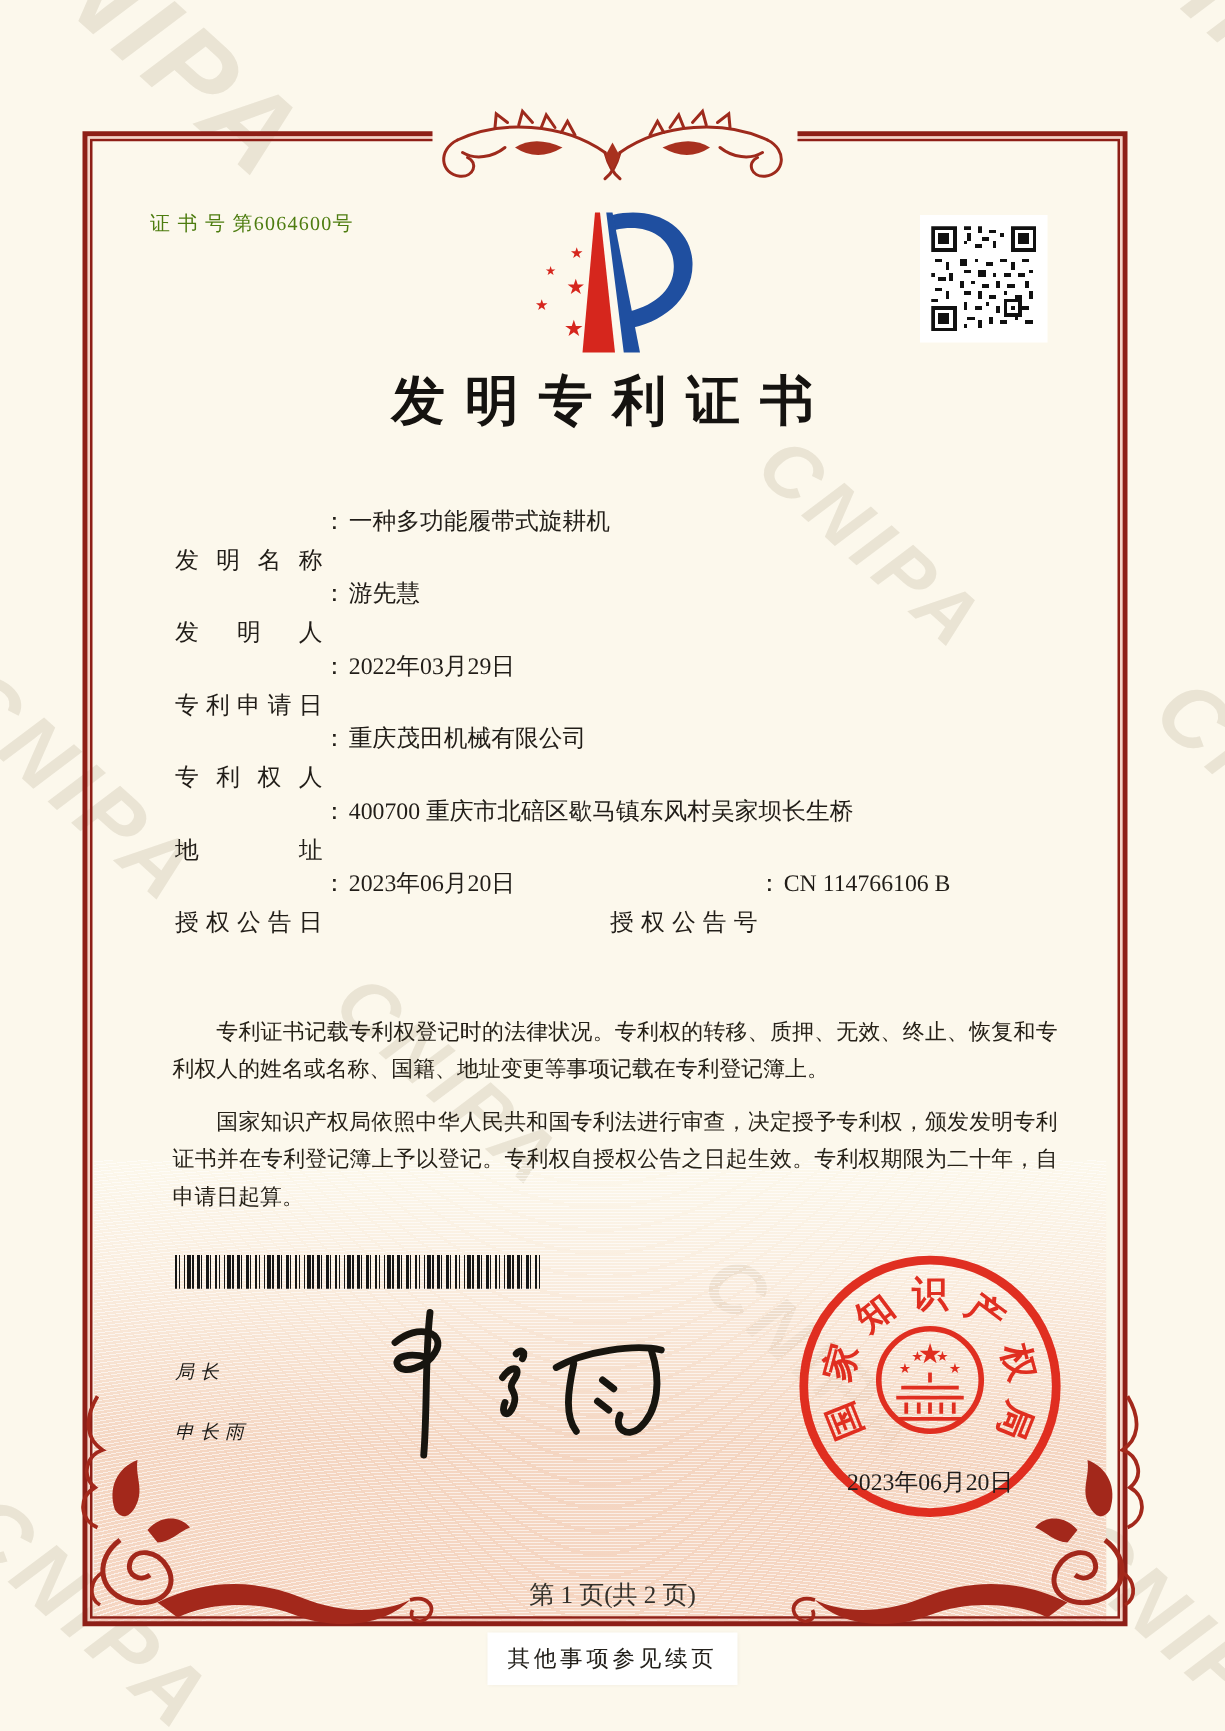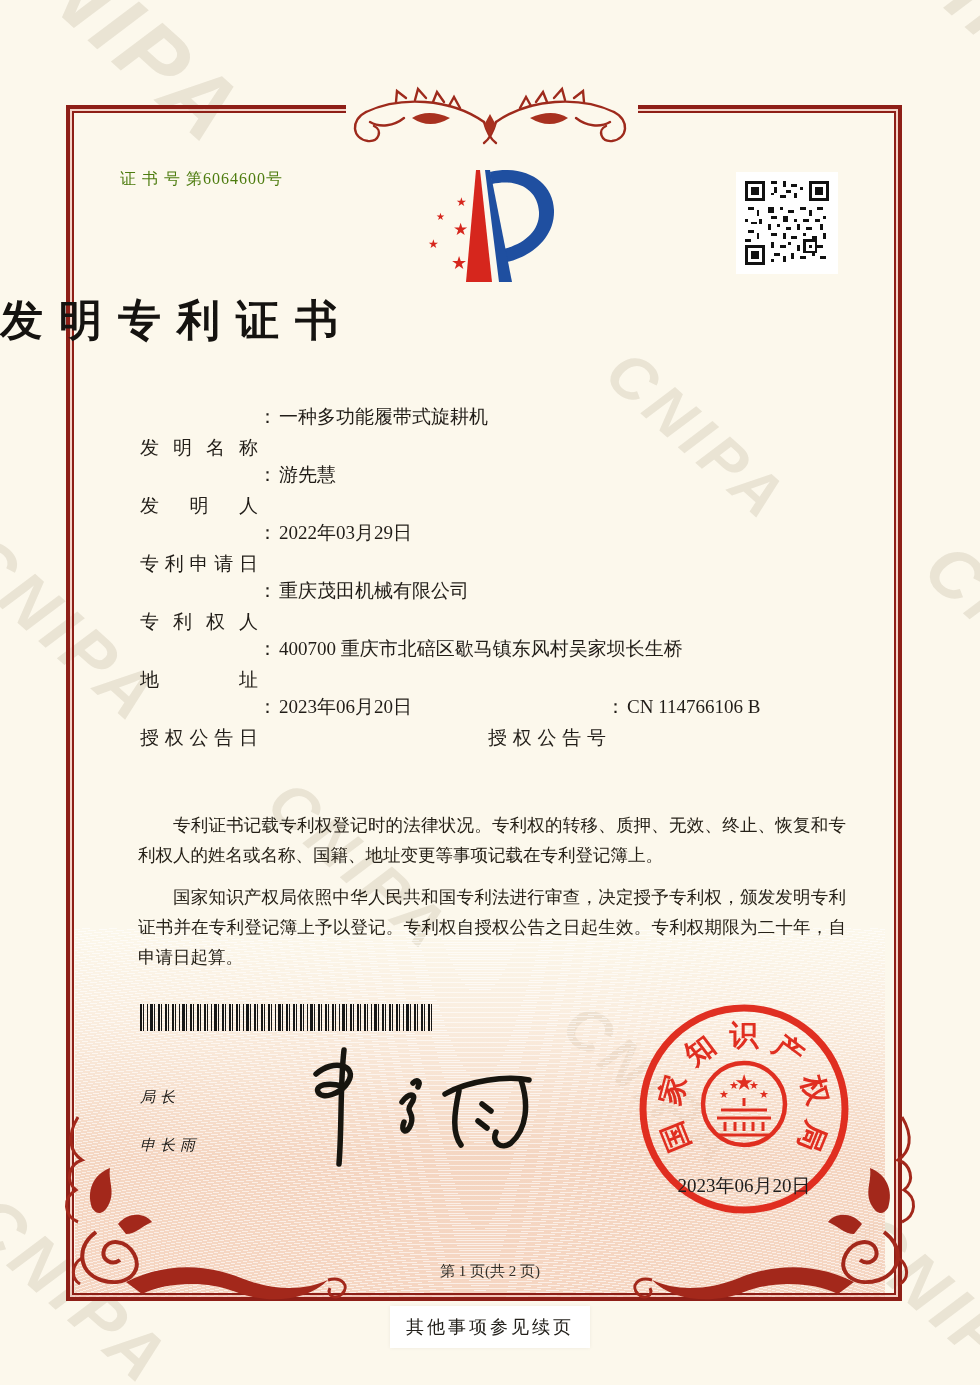--- a/index.html
+++ b/index.html
@@ -27,21 +27,21 @@
   .orn-top{position:absolute;left:330px;top:78px;z-index:5;}
   .corner{position:absolute;z-index:6;}
   .corner.left{left:56px;top:1112px;}
   .corner.right{left:624px;top:1112px;transform:scaleX(-1);}
 
   
   .cert-no{position:absolute;left:120px;top:169px;font-size:16px;color:#4d7c0f;letter-spacing:1px;z-index:7;}
   .logo{position:absolute;left:420px;top:162px;width:150px;height:132px;z-index:7;}
   .qr{position:absolute;left:736px;top:172px;width:102px;height:102px;background:#fff;z-index:7;
       display:flex;align-items:center;justify-content:center;}
-  .title{position:absolute;left:0;right:0;top:292px;font-size:43px;font-weight:bold;
+  .title{position:absolute;left:0;right:0;top:292px;text-align:center;font-size:43px;font-weight:bold;
       color:#151310;letter-spacing:16px;padding-left:0;z-index:7;}
 
   
   .fields{position:absolute;left:140px;top:404px;width:712px;font-size:19px;color:#211d18;z-index:7;}
   .frow{position:relative;height:58px;}
   .flabel{display:inline-block;width:118px;text-align:justify;text-align-last:justify;vertical-align:top;margin-top:31px;}
   .fcolon{display:inline-block;margin:0 2px 0 0;}
   .fvalue{display:inline;margin-top:35px;}
   .gpair2{position:absolute;left:348px;top:0;}
 
@@ -56,21 +56,21 @@
       transparent 4px 7px,#161616 7px 8px,transparent 8px 10px,#161616 10px 13px,transparent 13px 14px,
       #161616 14px 15px,transparent 15px 18px,#161616 18px 20px,transparent 20px 21px,#161616 21px 22px,
       transparent 22px 25px,#161616 25px 27px,transparent 27px 28px,#161616 28px 29px,transparent 29px 32px);}
   .official{position:absolute;left:140px;font-family:"Liberation Sans",sans-serif;font-size:15px;
       color:#1c1a17;letter-spacing:5px;z-index:7;font-style:italic;}
   .official.t{top:1088px;}
   .official.n{top:1136px;}
   .sig{position:absolute;left:282px;top:1044px;z-index:8;}
   .seal{position:absolute;left:633px;top:998px;z-index:8;opacity:.95;}
 
-  .pageno{position:absolute;left:0;right:0;top:1262px;text-align:center;font-size:15px;color:#33302a;z-index:7;}
+  .pageno{position:absolute;left:0;right:0;top:1262px;text-align:center;font-size:20px;color:#33302a;z-index:7;}
   .contbox{position:absolute;left:0;right:0;top:1306px;text-align:center;z-index:9;}
   .contbox span{display:inline-block;background:#fff;padding:9px 16px;font-size:18px;letter-spacing:3px;
       color:#23201b;box-shadow:0 0 4px rgba(0,0,0,.06);}
 </style>
 </head>
 <body>
 
 <div class="page">
 
   <div class="wm" style="left:-40px;top:-30px;font-size:92px;">CNIPA</div>

